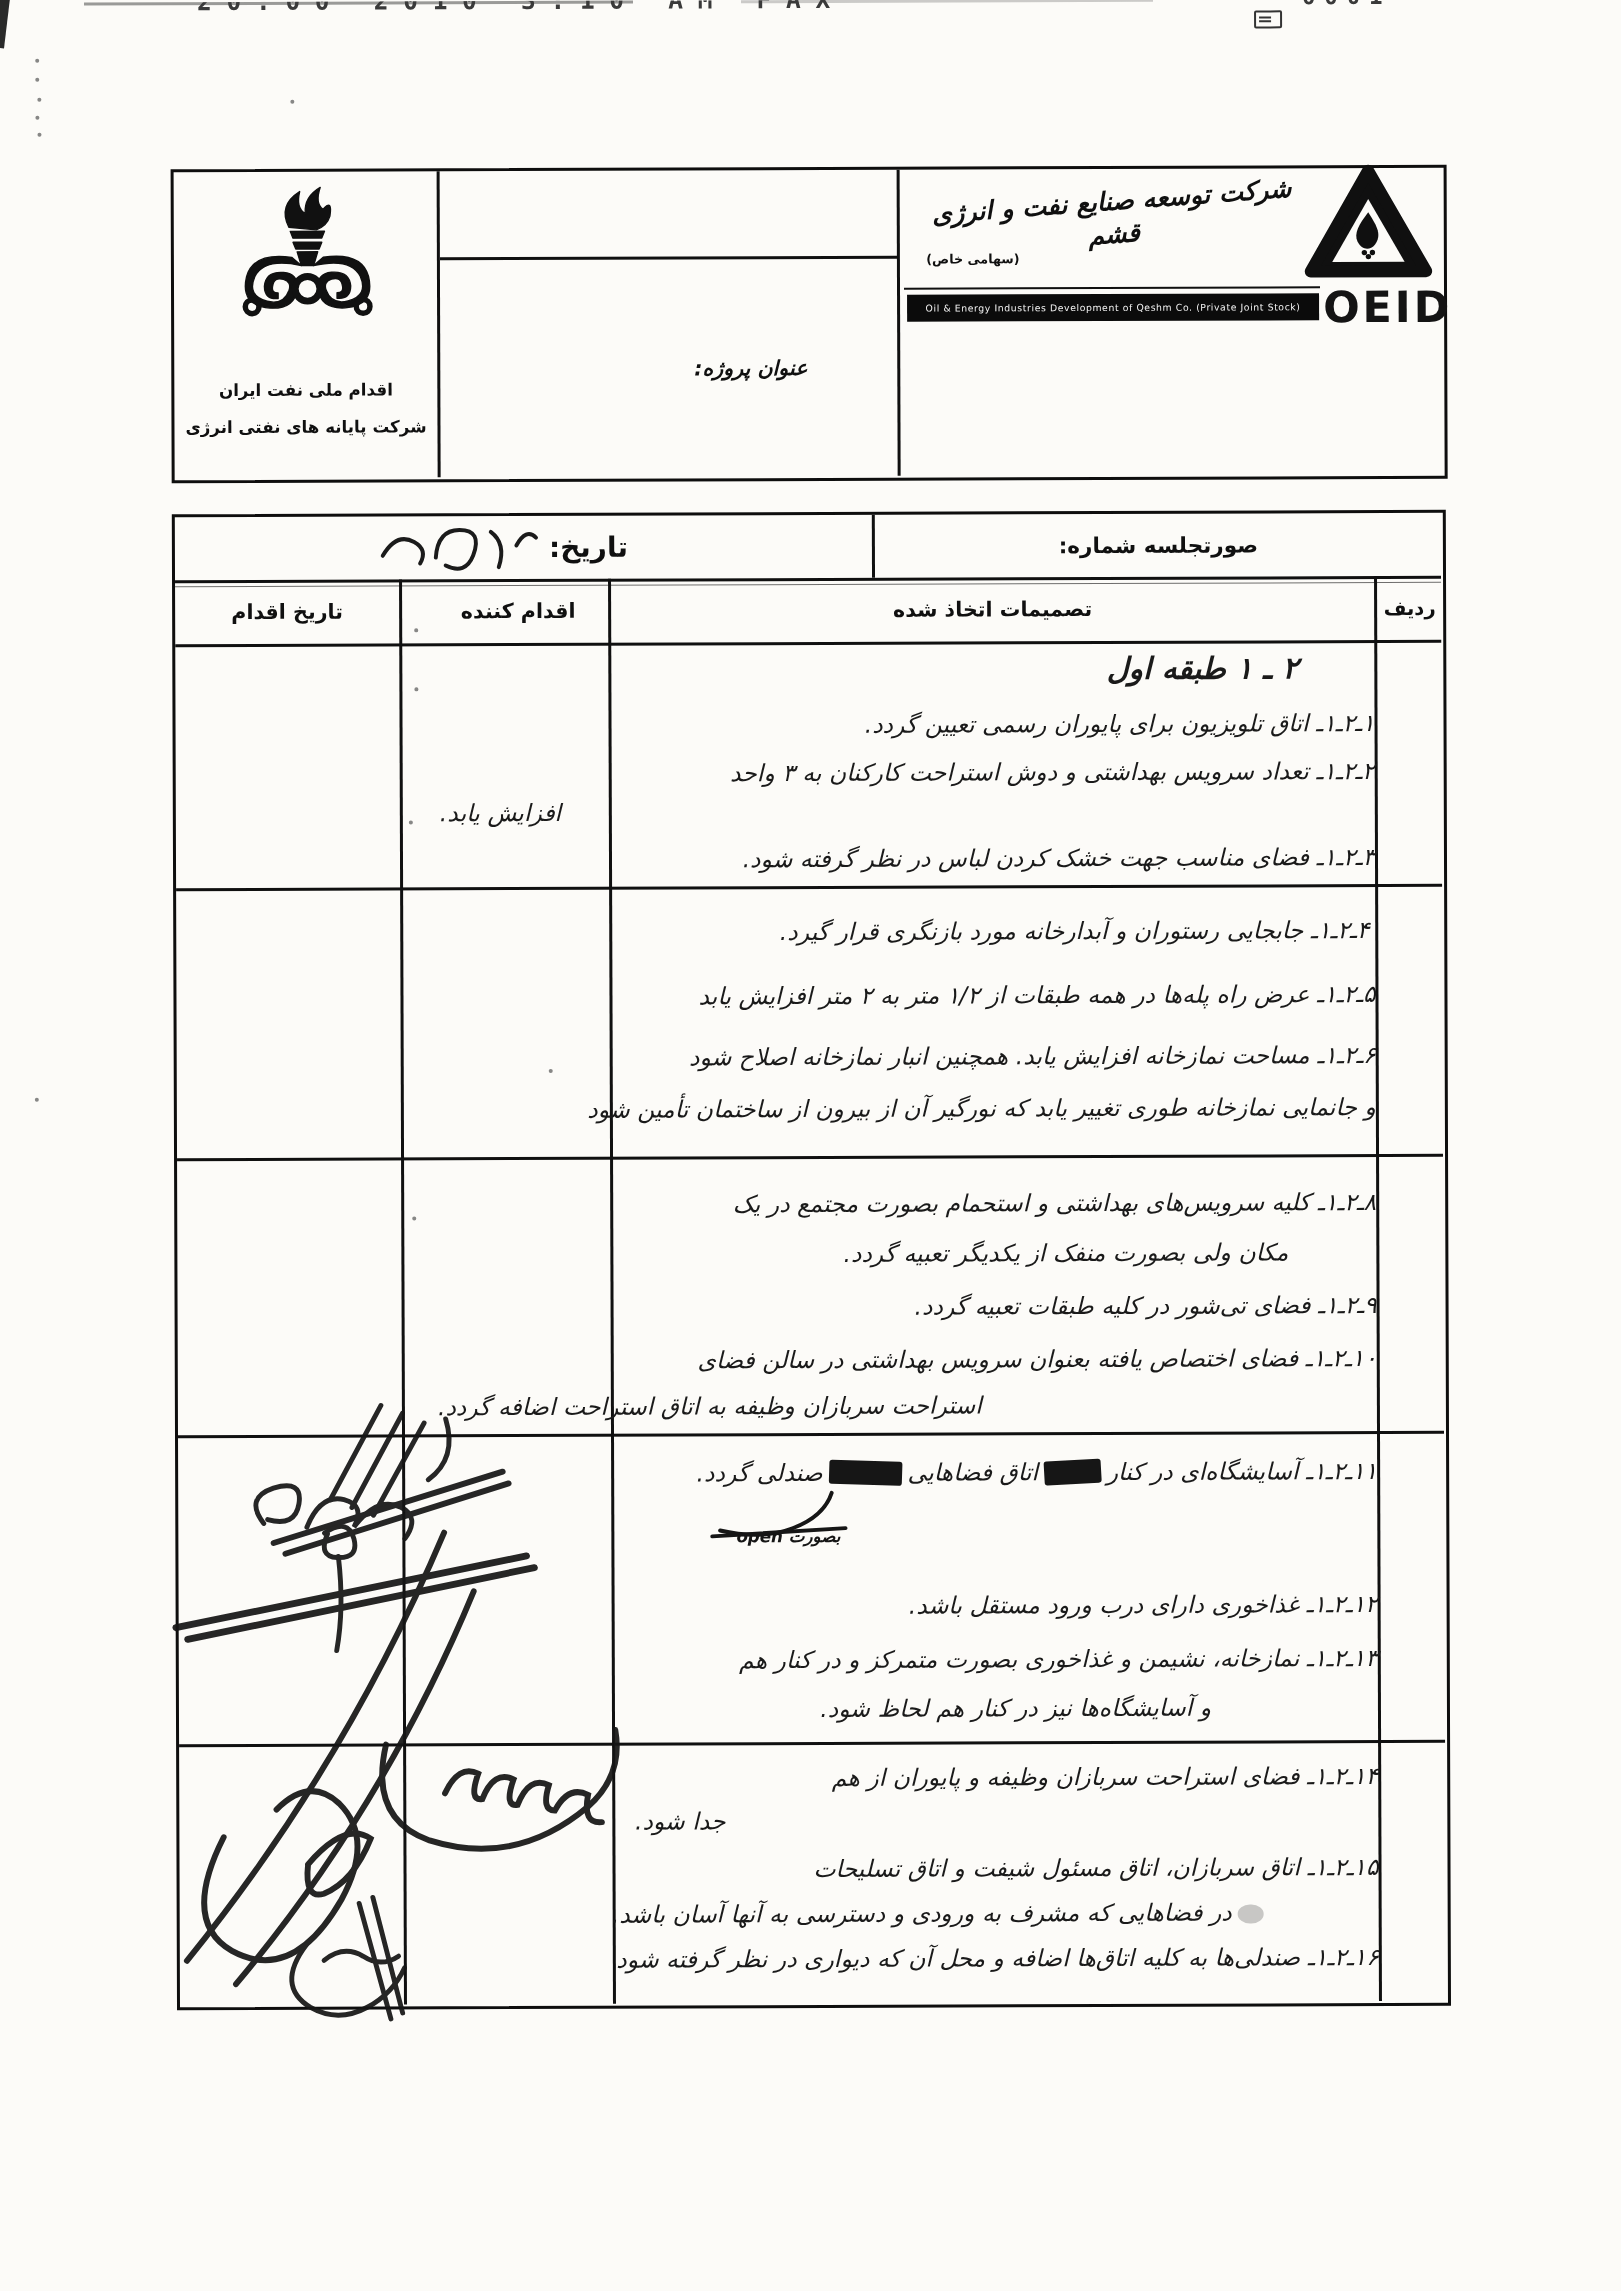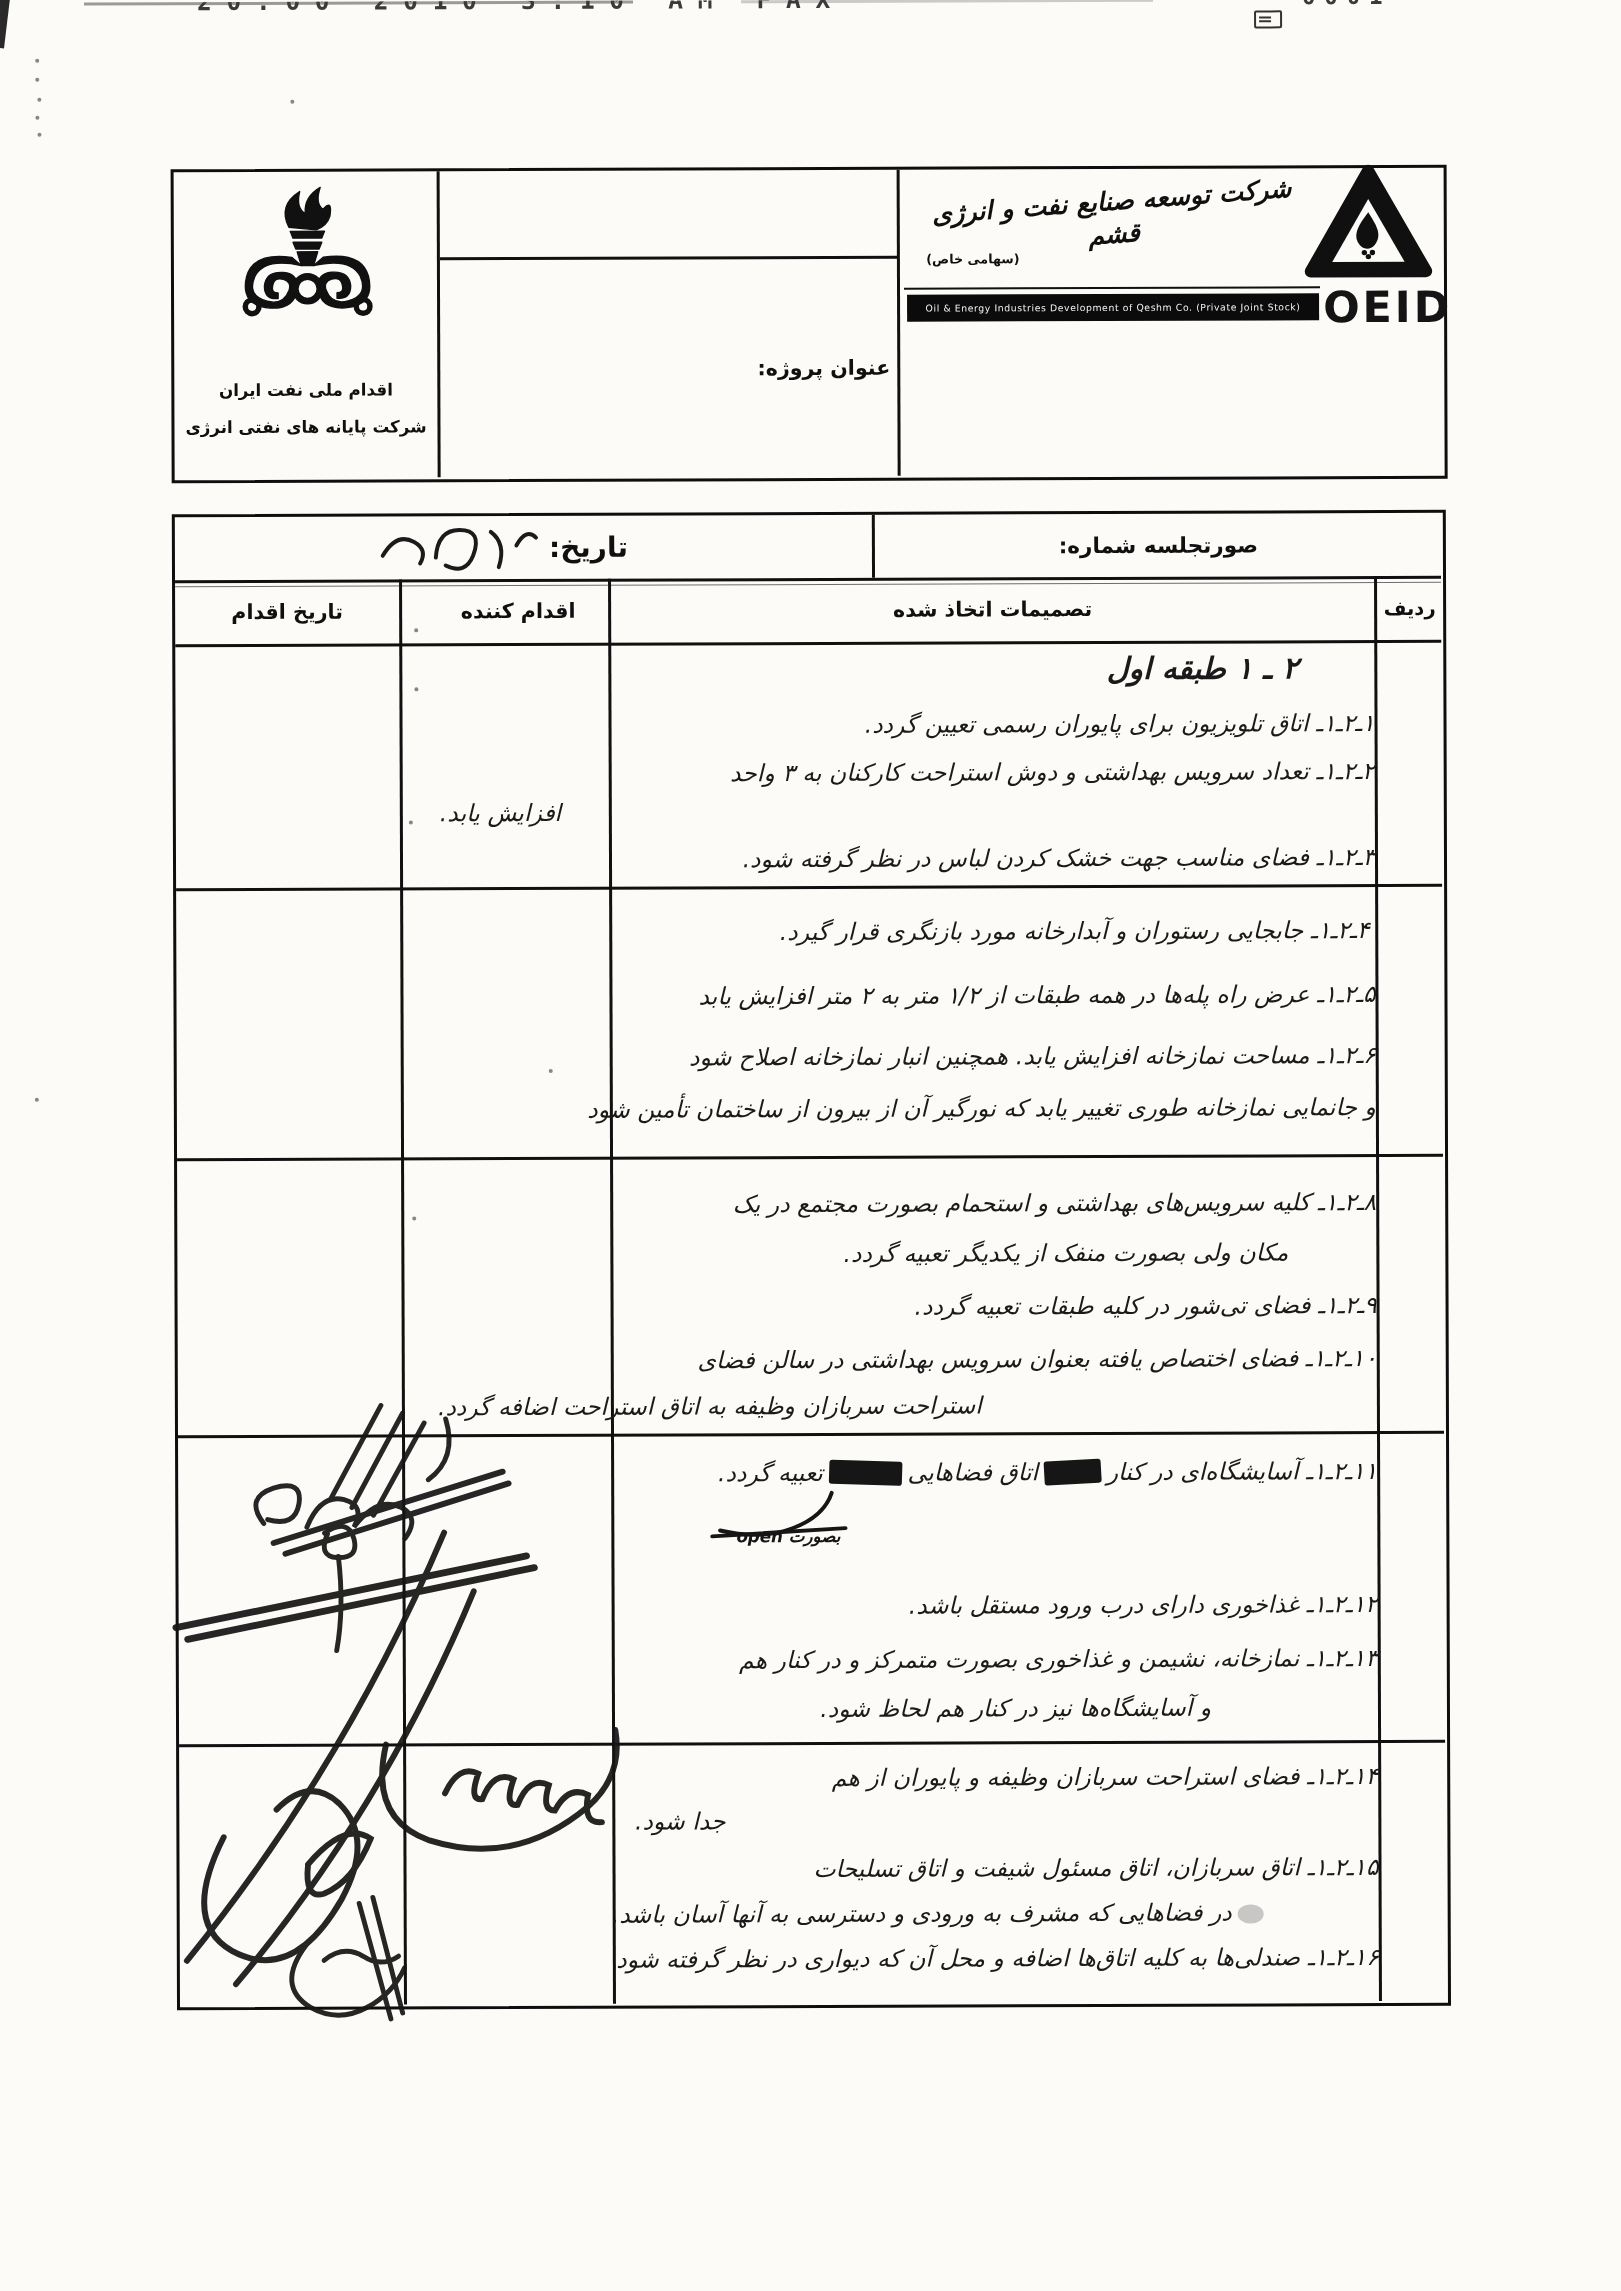--- a/index.html
+++ b/index.html
@@ -84,21 +84,21 @@
         <path d="M47,58 Q20,52 13,66 Q7,80 22,84 Q34,87 38,76 Q40,70 34,68 Q27,66 26,73 Q25,78 30,78 L30,82 Q20,83 20,73 Q21,62 34,63 Q45,64 44,75 Q42,90 24,89 Q2,87 7,66 Q12,48 40,52 Z" stroke-width="1"></path>
         <path d="M56,58 Q83,52 90,66 Q96,80 81,84 Q69,87 65,76 Q63,70 69,68 Q76,66 77,73 Q78,78 73,78 L73,82 Q83,83 83,73 Q82,62 69,63 Q58,64 59,75 Q61,90 79,89 Q101,87 96,66 Q91,48 63,52 Z" stroke-width="1"></path>
         <circle cx="51.5" cy="75" r="9" fill="none" stroke-width="5"></circle>
         <circle cx="11" cy="88" r="5" fill="none" stroke-width="4"></circle>
         <circle cx="92" cy="88" r="5" fill="none" stroke-width="4"></circle>
       </g>
     </svg>
     <div class="lbl fa" style="position:absolute;left:0;top:208px;width:263px;text-align:center;font-size:16.7px;">اقدام ملی نفت ایران</div>
     <div class="lbl fa" style="position:absolute;left:0;top:245px;width:263px;text-align:center;font-size:16.7px;">شرکت پایانه های نفتی انرژی</div>
 
-    <div class="lbl fa" style="position:absolute;left:520px;top:186px;width:196px;text-align:right;font-size:20.6px;">عنوان پروژه:</div>
+    <div class="lbl fa" style="position:absolute;left:520px;top:186px;width:196px;text-align:left;font-size:20.6px;font-style:italic;">عنوان پروژه:</div>
 
     <div class="lbl fa" style="position:absolute;left:753px;top:15.7px;width:372px;text-align:center;font-size:25.5px;font-style:italic;transform:rotate(-4deg);line-height:33px;">شرکت توسعه صنایع نفت و انرژی قشم</div>
     <div class="lbl fa" style="position:absolute;left:745px;top:82px;width:108px;text-align:center;font-size:12.7px;">(سهامی خاص)</div>
     <div class="hline" style="left:730px;top:118px;width:416px;height:2px;"></div>
     <div class="oeid-bar" style="left:733px;top:125px;width:412px;height:27.4px;">Oil &amp; Energy Industries Development of Qeshm Co. (Private Joint Stock)</div>
     <div class="oeid-abbr" style="left:1149px;top:114px;">OEID</div>
     <svg style="position:absolute;left:1127px;top:-3.9px;" width="135" height="118" viewBox="0 0 100 88">
       <path d="M50,5 L93,80 L7,80 Z" fill="#101010" stroke="#101010" stroke-width="9" stroke-linejoin="round"></path>
       <path d="M50,26 L77,73 L23,73 Z" fill="#fcfbf8"></path>
       <path d="M50,36 C57,47 60,53 55,60 C51,65 45,64 42,58 C39,52 43,45 50,36 Z" fill="#101010"></path>
@@ -156,21 +156,21 @@
     <div class="dcell" style="top:644px;height:274px;">
       <div class="hw r" style="margin-top:25.5px;">۸ـ۲ـ۱ـ کلیه سرویس‌های بهداشتی و استحمام بصورت مجتمع در یک</div>
       <div class="hw r" style="margin:11.8px 88px 0 0;">مکان ولی بصورت منفک از یکدیگر تعبیه گردد.</div>
       <div class="hw r" style="margin-top:13.7px;">۹ـ۲ـ۱ـ فضای تی‌شور در کلیه طبقات تعبیه گردد.</div>
       <div class="hw r" style="margin-top:13.7px;">۱۰ـ۲ـ۱ـ فضای اختصاص یافته بعنوان سرویس بهداشتی در سالن فضای</div>
       <div class="hw l" style="margin:7.8px 0 0 -176px;">استراحت سربازان وظیفه به اتاق استراحت اضافه گردد.</div>
     </div>
 
     <div class="dcell" style="top:921px;height:306px;">
       <div class="hw r" style="margin-top:17.6px;">
-        <span>۱۱ـ۲ـ۱ـ آسایشگاه‌ای در کنار</span><span class="blackout"></span><span>اتاق فضاهایی</span><span class="blackout b2"></span><span>تعبیه گردد.</span>
+        <span>۱۱ـ۲ـ۱ـ آسایشگاه‌ای در کنار</span><span class="blackout"></span><span>اتاق فضاهایی</span><span class="blackout b2"></span><span>صندلی گردد.</span>
       </div>
       <svg style="position:absolute;left:94px;top:51px;" width="147" height="55" viewBox="0 0 150 56">
         <g fill="none" stroke="#161616" stroke-width="4" stroke-linecap="round">
           <path d="M12,44 q42,10 74,-2 q32,-12 40,-36"></path>
           <path d="M4,50 L140,42"></path>
         </g>
       </svg>
       <div class="note-fa" style="left:106px;top:90px;margin-left:16px;">بصورت open</div>
       <div class="hw r" style="margin-top:94px;">۱۲ـ۲ـ۱ـ غذاخوری دارای درب ورود مستقل باشد.</div>
       <div class="hw r" style="margin-top:15.7px;">۱۳ـ۲ـ۱ـ نمازخانه، نشیمن و غذاخوری بصورت متمرکز و در کنار هم</div>

